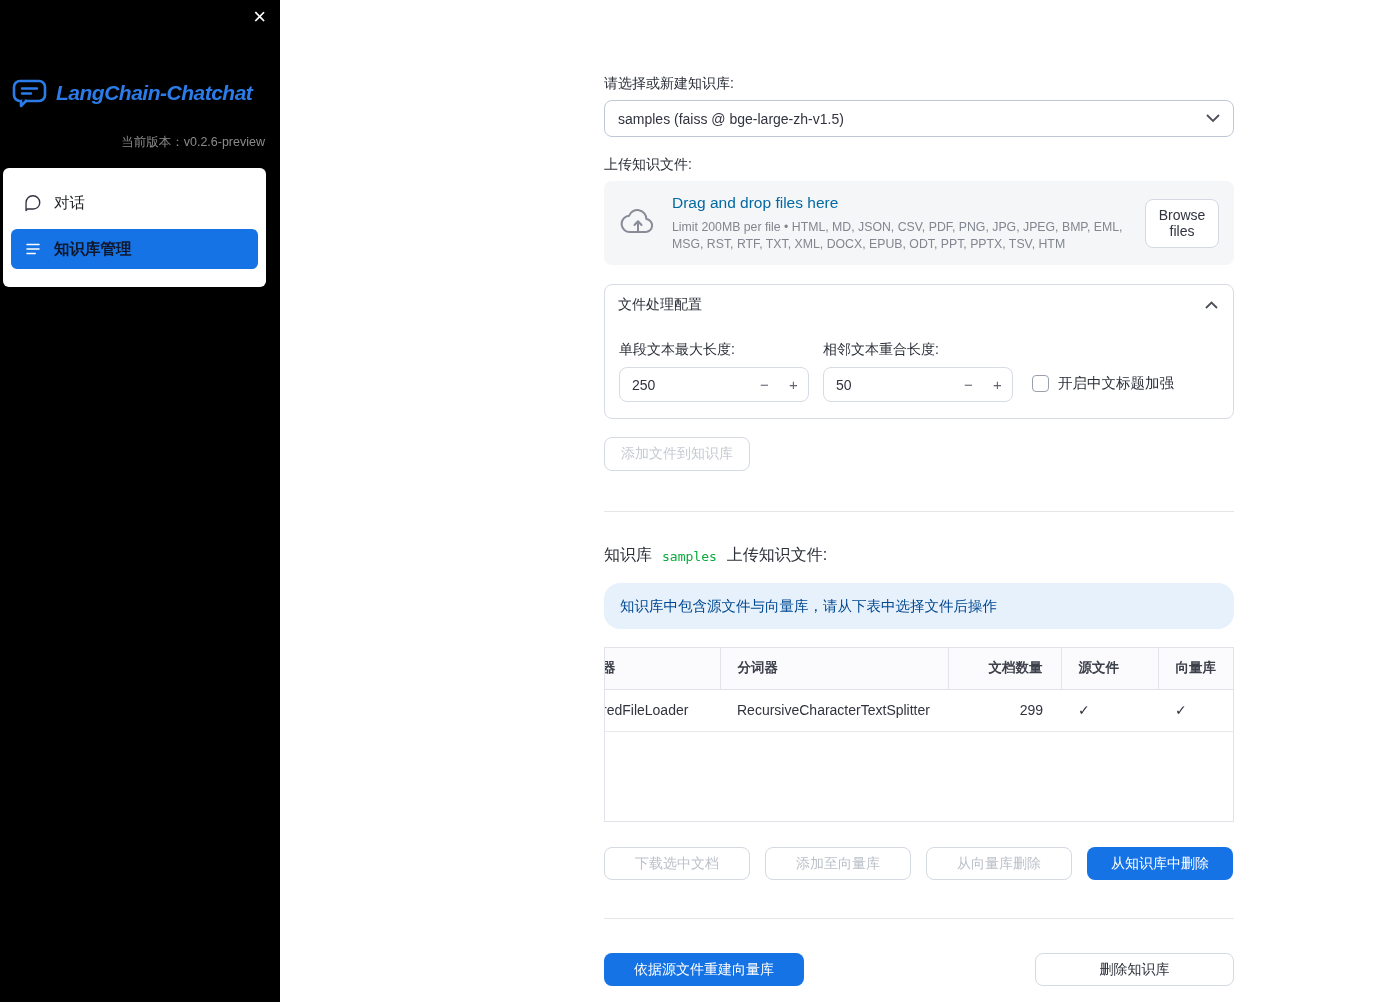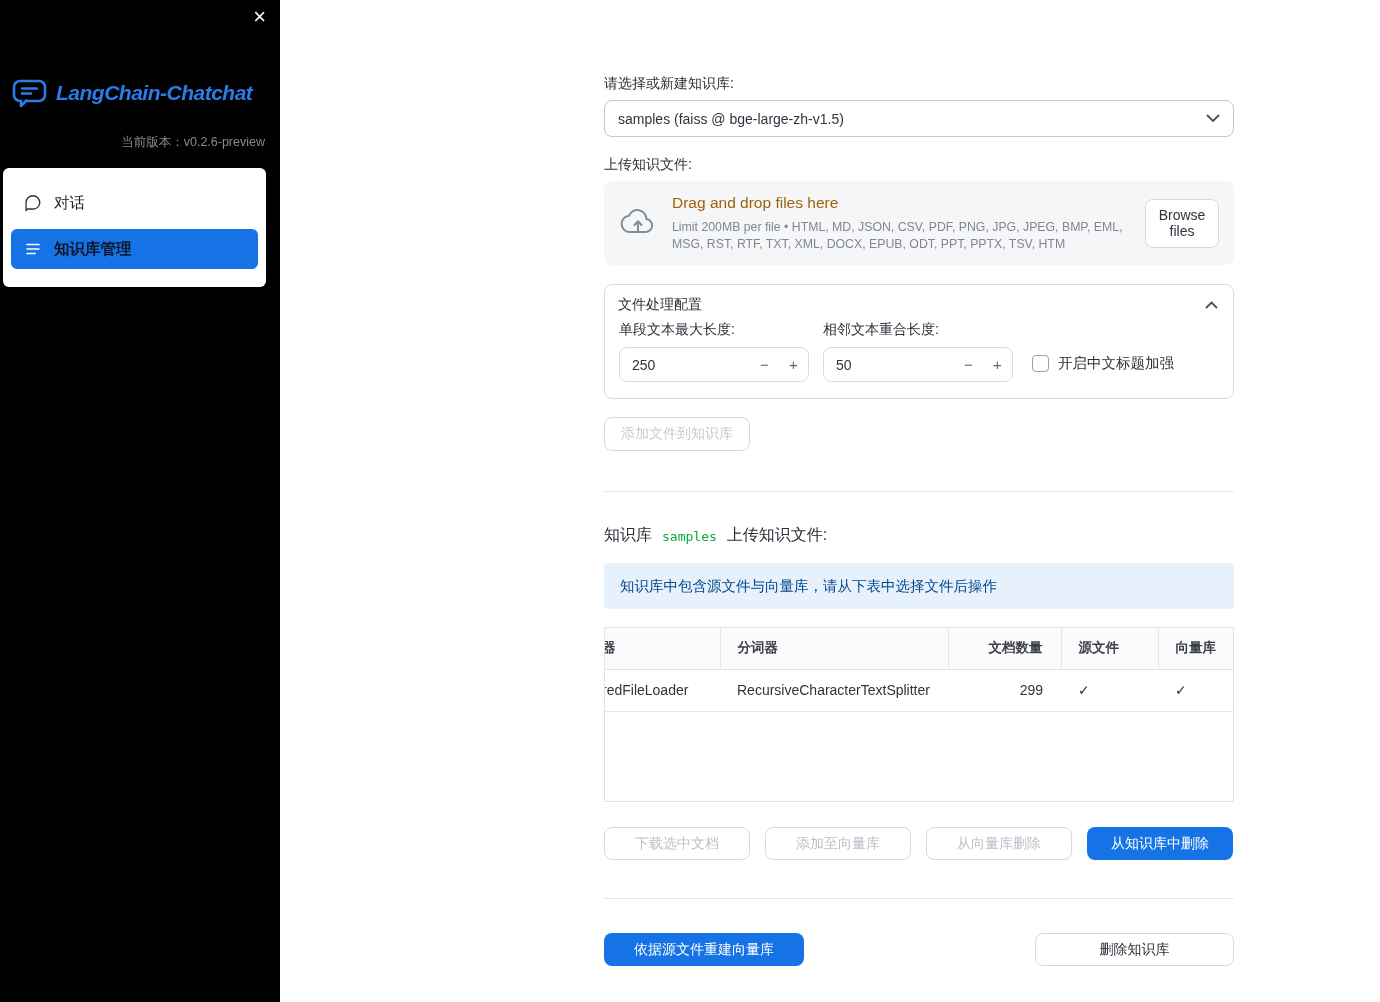--- a/index.html
+++ b/index.html
@@ -19,46 +19,46 @@
   
   .main { flex:1; position:relative; background:#fff; }
   .col { width:630px; margin-left:324px; padding-top:75px; padding-bottom:36px; }
 
   .field-label { font-size:14px; color:#2b2f38; margin-bottom:7px; }
 
   .selectbox { height:37px; border:1px solid #bfc7d6; border-radius:8px; background:#fff; display:flex; align-items:center; justify-content:space-between; padding:0 13px; font-size:14px; color:#31333f; margin-bottom:19px; cursor:pointer;gap:40px; }
 
   .dropzone { background:#f4f6f8; border-radius:8px; height:84px; display:flex; align-items:center; gap:16px; padding:0 15px 0 16px; margin-bottom:19px; }
   .drop-text { flex:1; }
-  .drop-title { font-size:15.5px; color:#a16207; margin-bottom:7px; }
+  .drop-title { font-size:15.5px; color:#0369a1; margin-bottom:7px; }
   .drop-limit { font-size:12.3px; color:#82868f; line-height:1.32; max-width:480px; }
   .browse-btn { width:74px; min-height:49px; background:#fff; border:1px solid #d4d9e2; border-radius:8px; font-size:14px; color:#31333f; display:flex; align-items:center; justify-content:center; text-align:center; padding:6px 8px; cursor:pointer; }
 
   .expander { border:1px solid #d7dbe3; border-radius:8px; margin-bottom:18px; }
   .exp-header { display:flex; justify-content:space-between; align-items:center; padding:10px 15px 0 13px; font-size:14px; color:#2b2f38; cursor:pointer; height:30px; }
   .exp-body { display:flex; align-items:flex-end; padding:6px 14px 16px 14px; }
-  .num-group { width:190px; }
+  .num-group { width:190px;margin-top:20px; }
   .num-group + .num-group { margin-left:14px; }
   .num-label { font-size:14px; color:#2b2f38; margin-bottom:8px; }
   .num-control { height:35px; border:1px solid #d7dbe3; border-radius:8px; background:#fff; display:flex; align-items:center; overflow:hidden; }
   .num-control input { flex:1; min-width:0; border:none; outline:none; font-size:14px; color:#31333f; padding-left:12px; font-family:inherit; background:transparent; }
   .step-btn { width:29px; text-align:center; color:#5f6470; font-size:15px; cursor:pointer; user-select:none; }
   .checkbox-group { display:flex; align-items:center; gap:9px; margin-left:19px; margin-bottom:9px; cursor:pointer; }
   .check-square { width:17px; height:17px; border:1.6px solid #9aa1ad; border-radius:4px; background:#fff; flex-shrink:0; }
   .check-label { font-size:14.5px; color:#2b2f38; white-space:nowrap; }
 
   .add-btn { height:34px; padding:0 16px; border:1px solid #d4d9e2; border-radius:8px; background:#fff; color:#c6cad2; font-size:14px; display:inline-flex; align-items:center; }
 
   .hr { border:none; border-top:1px solid #e4e6ea; margin:40px 0 33px 0; }
   .hr2 { border:none; border-top:1px solid #e4e6ea; margin:38px 0 34px 0; }
 
   .kb-line { font-size:16px; color:#2b2f38; margin-bottom:17px; display:flex; align-items:center; gap:10px; }
   .kb-code { font-family:"DejaVu Sans Mono","Liberation Mono",monospace; font-size:13px; color:#09ab3b; padding-top:2px; }
 
-  .info-box { background:#e7f1fc; border-radius:4px; height:46px; display:flex; align-items:center; padding:0 16px; color:#00478f; font-size:14.5px; margin-bottom:18px; }
+  .info-box { background:#e7f1fc; border-radius:16px; height:46px; display:flex; align-items:center; padding:0 16px; color:#00478f; font-size:14.5px; margin-bottom:18px; }
 
   .table-wrap { border:1px solid #e0e3e8; height:175px; overflow:hidden; background:#fff; }
   table { width:100%; border-collapse:collapse; table-layout:fixed; }
   th { height:41px; background:#fbfbfd; border-bottom:1px solid #e0e3e8; border-right:1px solid #e3e5ea; font-size:13.5px; font-weight:700; color:#3c404a; text-align:left; padding:0 17px; overflow:hidden; white-space:nowrap; }
   th:last-child { border-right:none; }
   td { height:42px; border-bottom:1px solid #e6e8ec; font-size:14px; color:#31333f; padding:0 17px; overflow:hidden; white-space:nowrap; }
   th.clip, td.clip { padding-left:0; }
   th.clip span, td.clip span { display:inline-block; margin-left:-3px; }
   th.num, td.num { text-align:right; padding-right:18px; }
   tr.filler td { border-bottom:none; height:90px; }

